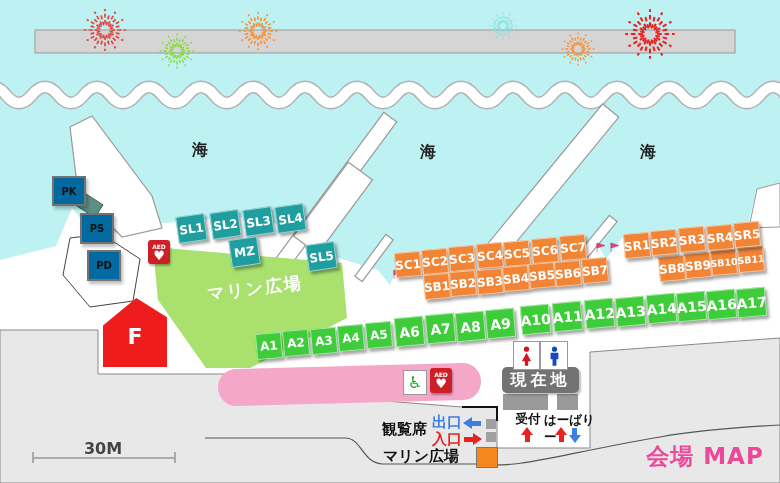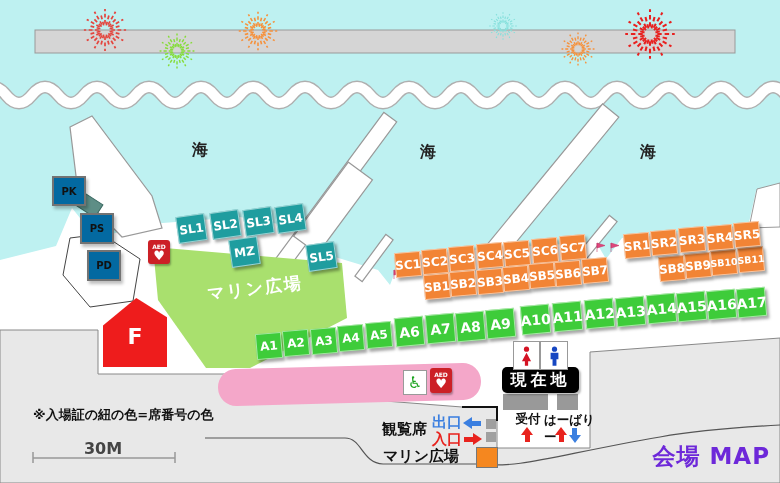--- a/index.html
+++ b/index.html
@@ -18,28 +18,28 @@
   .teal{background:#1F9D9F;transform:rotate(-8deg);}
   .orange{background:#F28435;transform:rotate(-5deg);}
   .green{background:#3ECC3A;transform:rotate(-5deg);}
   .big{font-size:14px;}
   .cond{font-size:9.5px;}
   .plaza-label{color:#fff;font-weight:bold;font-size:17px;letter-spacing:2px;transform:rotate(-7deg);}
   .harbary-label{color:#fff;font-weight:bold;font-size:17px;letter-spacing:2px;text-align:center;}
   .f-block{left:103px;top:298px;width:64px;height:69px;background:#EE1C1C;z-index:3;position:absolute;
     clip-path:polygon(0% 40%,52% 0%,100% 28%,100% 100%,0% 100%);filter:drop-shadow(3px 3px 2px rgba(0,0,0,.3));}
   .f-block span{position:absolute;left:0;top:26px;width:100%;text-align:center;color:#fff;font-weight:bold;font-size:22px;}
-  .curloc{left:502px;top:367px;width:77px;height:26px;line-height:26px;background:#000000;border-radius:5px;
+  .curloc{left:502px;top:367px;width:77px;height:26px;line-height:26px;background:#737373;border-radius:5px;
     color:#fff;font-weight:bold;font-size:16px;letter-spacing:4px;text-align:center;box-shadow:2px 2px 2px rgba(0,0,0,.25);}
   .small-label{font-size:12.5px;font-weight:600;color:#111;}
   .legend-txt{font-size:15px;font-weight:600;color:#111;}
   .gate-blue{color:#3B7FE0;font-weight:bold;font-size:15px;}
   .gate-red{color:#E8231E;font-weight:bold;font-size:15px;}
   .note{font-size:13px;font-weight:600;color:#111;}
-  .map-title{font-size:23px;font-weight:800;color:#6d28d9;text-align:right;letter-spacing:1px;}
+  .map-title{font-size:23px;font-weight:800;color:#ec4899;text-align:center;letter-spacing:1px;}
   .scale-label{font-size:16px;font-weight:600;color:#444;text-align:center;}
   .sq{position:absolute;z-index:3;}
   
   .varr{position:absolute;z-index:4;width:12px;height:16px;display:flex;flex-direction:column;align-items:center;}
   .varr .tri{width:0;height:0;border-left:6px solid transparent;border-right:6px solid transparent;border-bottom:8px solid currentColor;}
   .varr .stem{width:5px;height:7px;background:currentColor;}
   .varr.down{transform:rotate(180deg);}
   
   .harr{position:absolute;z-index:4;width:19px;height:12px;display:flex;align-items:center;}
   .harr .tri{width:0;height:0;border-top:6px solid transparent;border-bottom:6px solid transparent;}
@@ -272,17 +272,16 @@
     </div>
   <div class="harr right" style="left:463px;top:433px;color:#E8231E">
       <i class="tri"></i>
       <i class="stem"></i>
     </div>
   <div class="sq" style="left:486px;top:419px;width:10px;height:10px;background:#A0A0A0"></div>
   <div class="sq" style="left:486px;top:432px;width:10px;height:10px;background:#A0A0A0"></div>
   <div class="abs legend-txt" style="left:383px;top:447px">マリン広場</div>
   <div class="sq" style="left:476px;top:447px;width:20px;height:19px;background:#F5871F;border:1px solid #777"></div>
 
-  <div class="abs note" style="left:33px;top:406px">※入場証の紐の色=席番号の色</div>
   <div class="abs scale-label" style="left:70px;top:439px;width:66px">30M</div>
   <div class="abs map-title" style="left:640px;top:441px;width:130px">会場 MAP</div>
 
 </div>
 
 </body></html>

